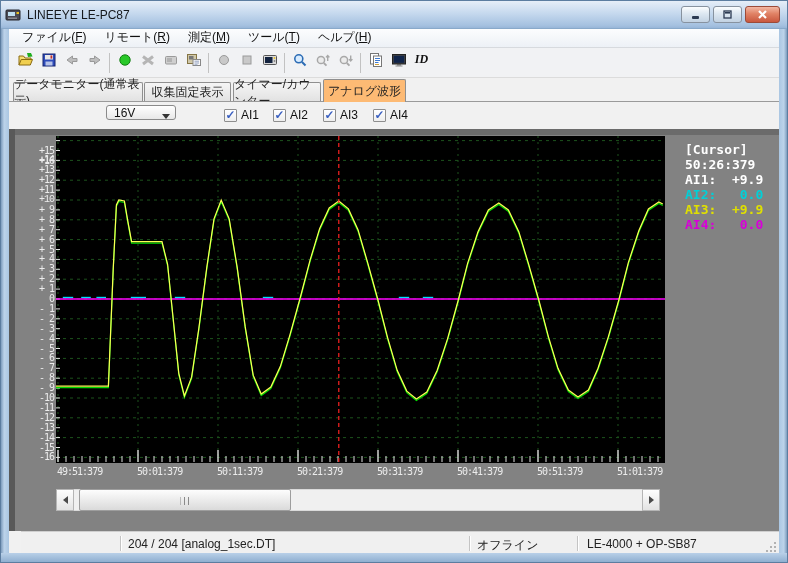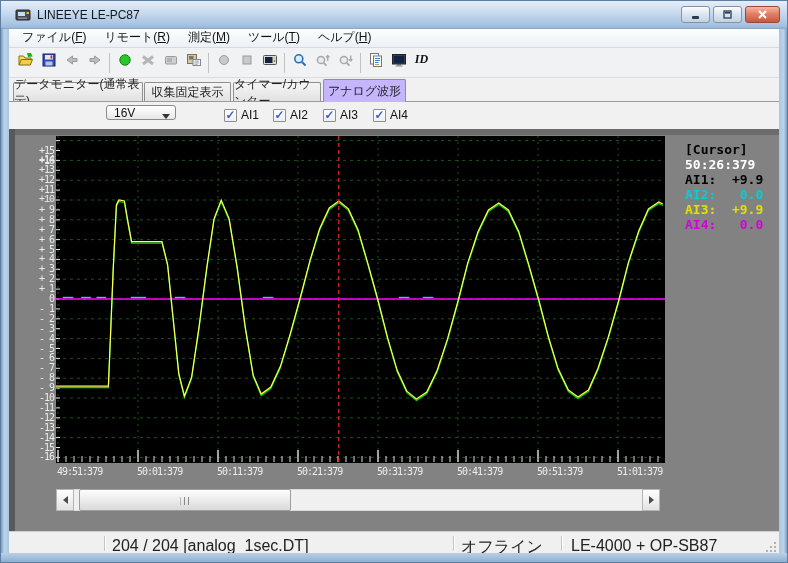--- a/index.html
+++ b/index.html
@@ -9,21 +9,21 @@
 
   
   .frame-l,.frame-r{position:absolute;top:28px;bottom:9px;width:8px;z-index:5}
   .frame-l{left:0;background:linear-gradient(90deg,#7d9cbd,#bcd3ea 40%,#aac6e2)}
   .frame-r{right:0;background:linear-gradient(90deg,#aac6e2,#bcd3ea 60%,#7d9cbd)}
   .frame-b{position:absolute;left:0;right:0;bottom:0;height:9px;background:linear-gradient(#b9d0e8,#8fafd0);z-index:5}
 
   
   .titlebar{position:absolute;left:0;top:0;width:100%;height:28px;
     background:linear-gradient(180deg,#e6eef8 0%,#c6d9ee 45%,#a5c1e0 90%,#98b6d8 100%);
-    border-bottom:1px solid #89a9ca;display:flex;align-items:center;padding-left:14px}
+    border-bottom:1px solid #89a9ca;display:flex;align-items:center;padding-left:4px}
   .app-icon{width:16px;height:16px;margin-right:6px}
   .title-text{font-size:12px;color:#15181c}
   .winbtns{position:absolute;right:7px;top:5px;display:flex;gap:3px}
   .wbtn{width:29px;height:17px;border:1px solid #87929f;border-radius:3px;
     background:linear-gradient(#fbfdfe,#dde7f1 45%,#c2d2e2);display:flex;align-items:center;justify-content:center}
   .wbtn.close{width:35px;border-color:#9c4a38;background:linear-gradient(#f3b7a3,#e08265 45%,#c9573e)}
 
   
   .menubar{position:absolute;left:8px;right:8px;top:28px;height:19px;
     background:linear-gradient(#fcfdfe,#edf1f6);border-bottom:1px solid #d7dade;
@@ -37,21 +37,21 @@
   .tbtn{width:23px;height:22px;display:flex;align-items:flex-start;justify-content:center}
   .tsep{width:1px;height:20px;background:#c2c2c2;margin:0 3px}
   .idtext{font:italic bold 12px "Liberation Serif",serif;color:#111}
 
   
   .tabrow{position:absolute;left:8px;right:8px;top:77px;height:24px;background:#f1f1f1}
   .tabline{position:absolute;left:0;right:0;bottom:0;height:1px;background:#9a9a9a;z-index:1}
   .tab{position:absolute;bottom:0;height:20px;border:1px solid #8f8f8f;border-bottom:none;
     border-radius:2px 2px 0 0;background:linear-gradient(#f5f5f5,#e1e1e1);
     font-size:12px;color:#222;display:flex;align-items:center;justify-content:center;z-index:0}
-  .tab.active{height:23px;background:#c4b5fd;z-index:2}
+  .tab.active{height:23px;background:#fdba74;z-index:2}
 
   
   .controls{position:absolute;left:8px;right:8px;top:101px;height:27px;background:#f1f1f1}
   .combo{position:absolute;left:97px;top:3px;width:70px;height:15px;border:1px solid #8a8a8a;
     border-radius:3px;background:linear-gradient(#ffffff,#e8e8e8);font-size:12px;color:#111;
     display:flex;align-items:center;padding-left:7px}
   .combo-arrow{position:absolute;right:5px;top:8px;width:0;height:0;
     border-left:4px solid transparent;border-right:4px solid transparent;border-top:5px solid #333}
   .channel{position:absolute;top:6px;display:flex;align-items:center;gap:4px;font-size:12px;color:#111}
   .cb{width:13px;height:13px;border:1px solid #8e8e8e;border-radius:1px;
@@ -75,22 +75,22 @@
     background:linear-gradient(#fefefe,#e3e3e3);display:flex;align-items:center;justify-content:center}
   .sbtn.left{left:-1px}.sbtn.right{right:-1px}
   .tri-l{width:0;height:0;border-top:4px solid transparent;border-bottom:4px solid transparent;border-right:5px solid #4a4a4a}
   .tri-r{width:0;height:0;border-top:4px solid transparent;border-bottom:4px solid transparent;border-left:5px solid #4a4a4a}
   .sthumb{position:absolute;left:22px;top:-1px;width:212px;height:22px;border:1px solid #9d9d9d;border-radius:2px;
     background:linear-gradient(#fdfdfd,#dadada)}
   .sthumb::before{content:"";position:absolute;left:50%;top:7px;width:9px;height:8px;transform:translateX(-50%);
     background:repeating-linear-gradient(90deg,#8a8a8a 0 1px,transparent 1px 4px)}
 
   
-  .statusbar{position:absolute;left:4px;right:8px;top:530px;height:24px;background:#f0f0f0;
-    border-top:1px solid #cfcfcf;font-size:16px;color:#222}
+  .statusbar{position:absolute;left:20px;right:8px;top:530px;height:24px;background:#f0f0f0;
+    border-top:1px solid #cfcfcf;font-size:12px;color:#222}
   .ssep{position:absolute;top:4px;bottom:4px;width:1px;background:#c4c4c4;box-shadow:1px 0 0 #fff}
   .stext{position:absolute;top:5px;white-space:nowrap}
 </style>
 </head>
 <body>
 
 <div class="window">
 
   <div class="titlebar">
     <span class="app-icon">
@@ -465,21 +465,21 @@
     <div id="xlabels">
         <div class="xlab" style="left: 48px; text-align: right;">49:51:379</div>
         <div class="xlab" style="left: 128px;">50:01:379</div>
         <div class="xlab" style="left: 208px;">50:11:379</div>
         <div class="xlab" style="left: 288px;">50:21:379</div>
         <div class="xlab" style="left: 368px;">50:31:379</div>
         <div class="xlab" style="left: 448px;">50:41:379</div>
         <div class="xlab" style="left: 528px;">50:51:379</div>
         <div class="xlab" style="left: 608px;">51:01:379</div>
       </div>
-    <div class="legend" id="legend"><div style="color: #000000;">[Cursor]</div><div style="color: rgb(255, 255, 255);">50:26:379</div><div style="color: #000000;">AI1:  +9.9</div><div style="color: rgb(0, 208, 216);">AI2:   0.0</div><div style="color: rgb(224, 224, 0);">AI3:  +9.9</div><div style="color: rgb(216, 0, 216);">AI4:   0.0</div></div>
+    <div class="legend" id="legend"><div style="color: #ffffff;">[Cursor]</div><div style="color: rgb(255, 255, 255);">50:26:379</div><div style="color: #ffffff;">AI1:  +9.9</div><div style="color: rgb(0, 208, 216);">AI2:   0.0</div><div style="color: rgb(224, 224, 0);">AI3:  +9.9</div><div style="color: rgb(216, 0, 216);">AI4:   0.0</div></div>
     <div class="hscroll">
       <div class="sbtn left">
           <span class="tri-l"></span>
         </div>
       <div class="sthumb"></div>
       <div class="sbtn right">
           <span class="tri-r"></span>
         </div>
     </div>
   </div>

